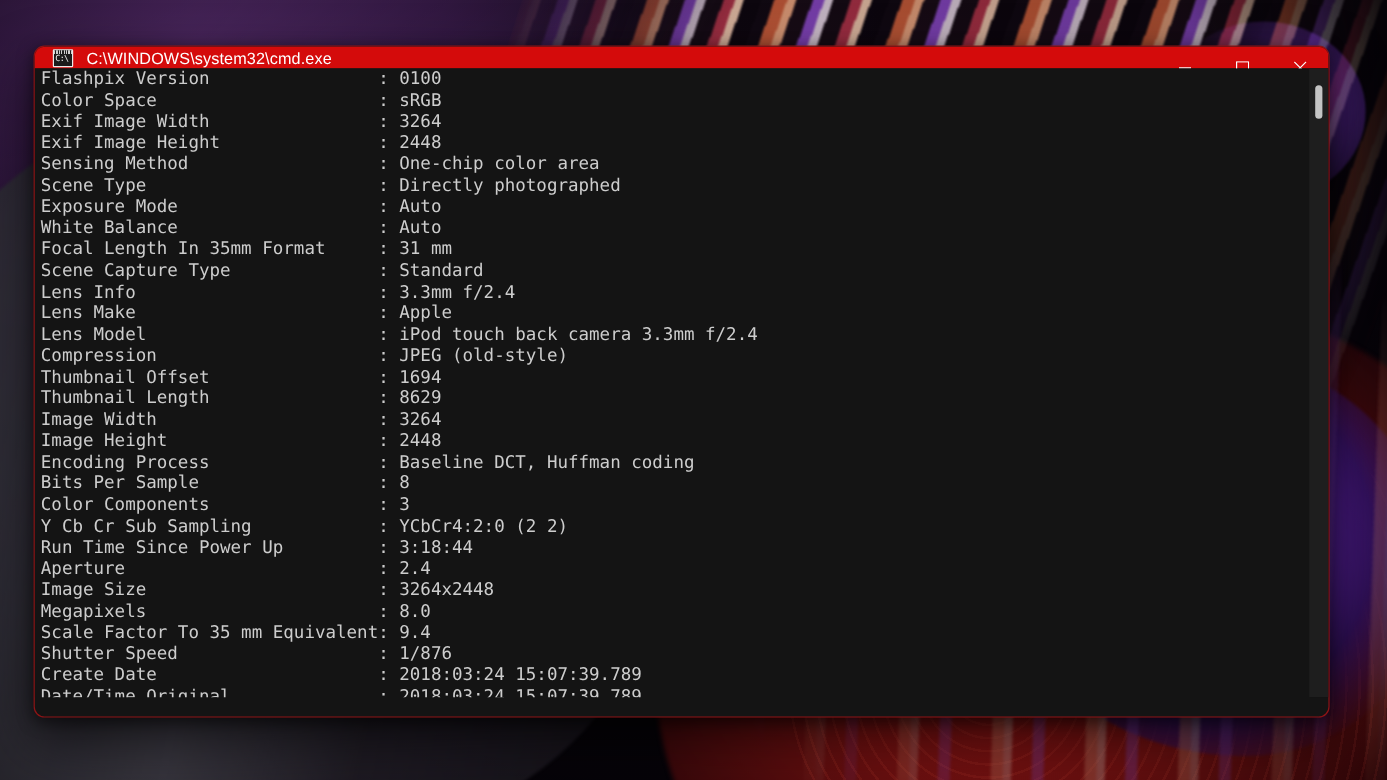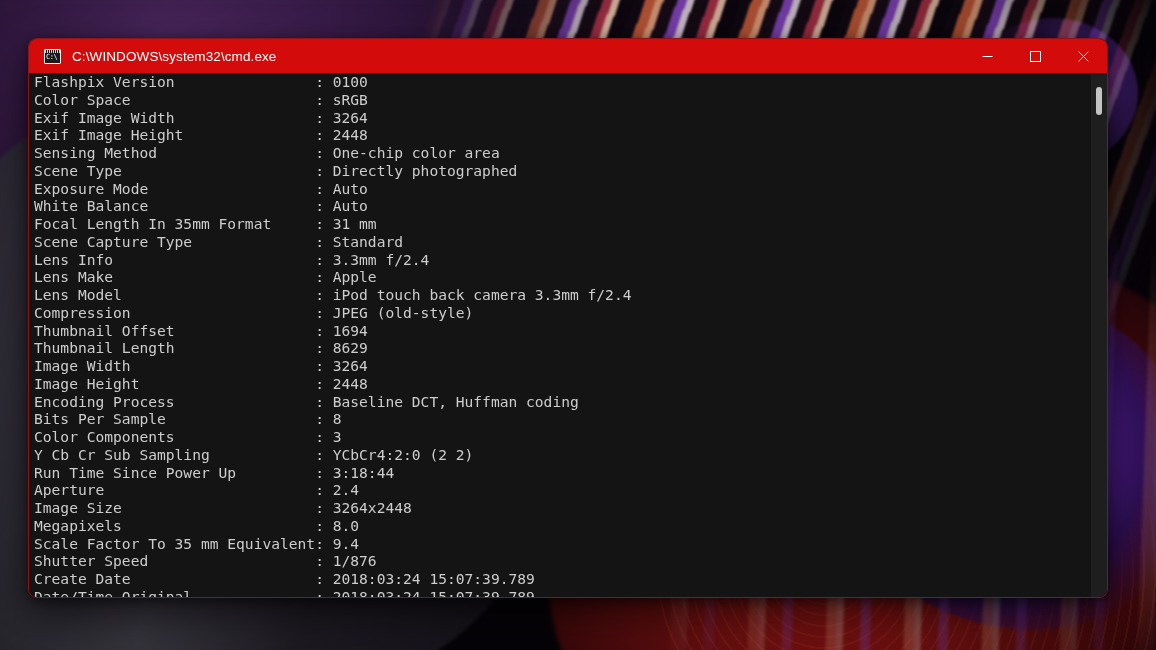--- a/index.html
+++ b/index.html
@@ -126,21 +126,21 @@
     height: 560px;
     border-radius: 9px 9px 9px 9px;
     box-shadow: 0 18px 44px rgba(0,0,0,.62), 0 3px 12px rgba(0,0,0,.5);
     overflow: hidden;
     background: #141414;
     border: 1px solid #8d1416;
     box-sizing: border-box;
   }
 
   #titlebar {
-    height: 34px;
+    height: 18px;
     background: #d40b0b;
     display: flex;
     align-items: center;
     position: relative;
   }
 
   #app-icon {
     width: 17px;
     height: 15px;
     margin-left: 15px;

